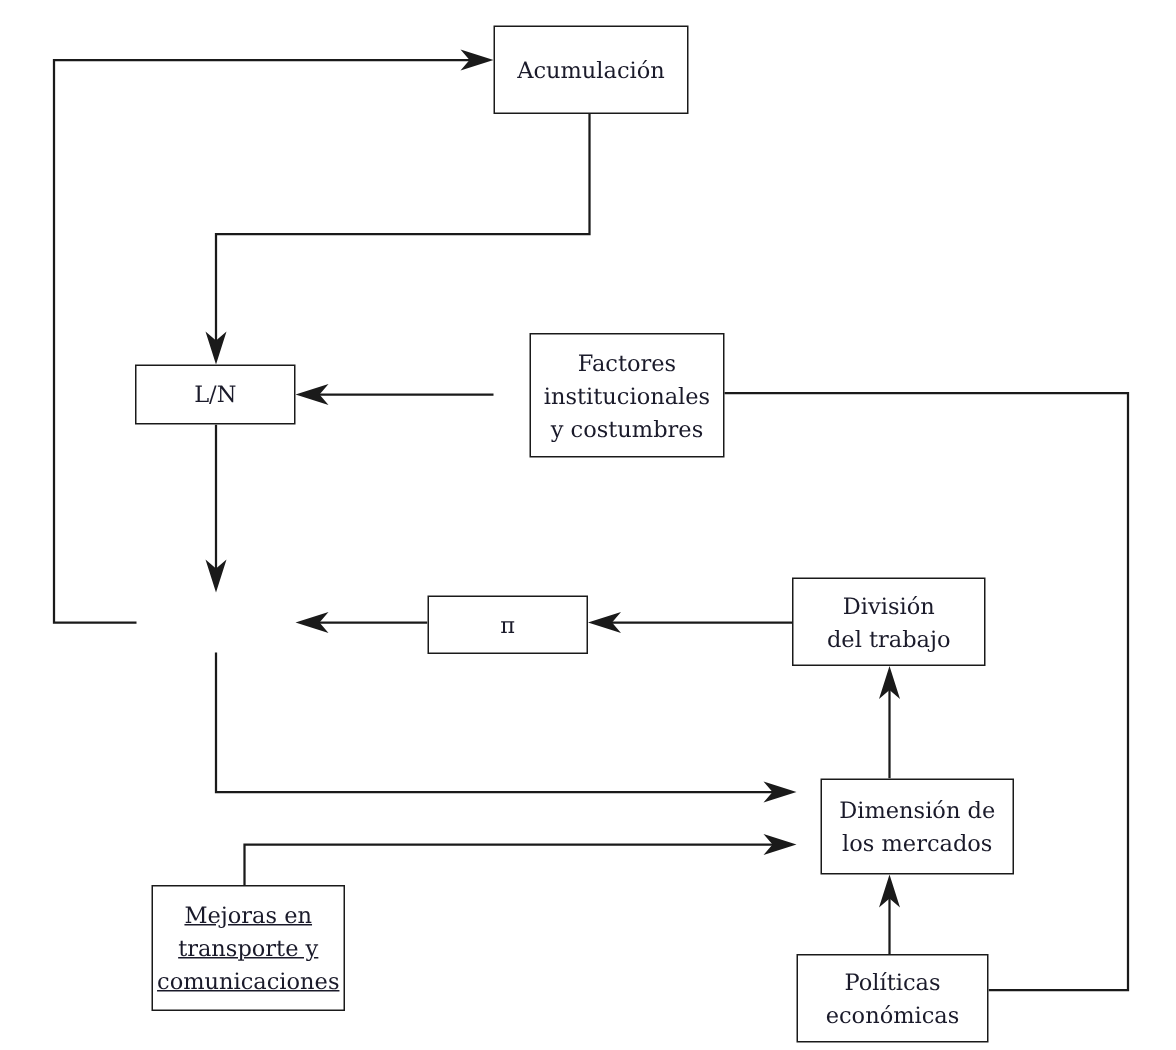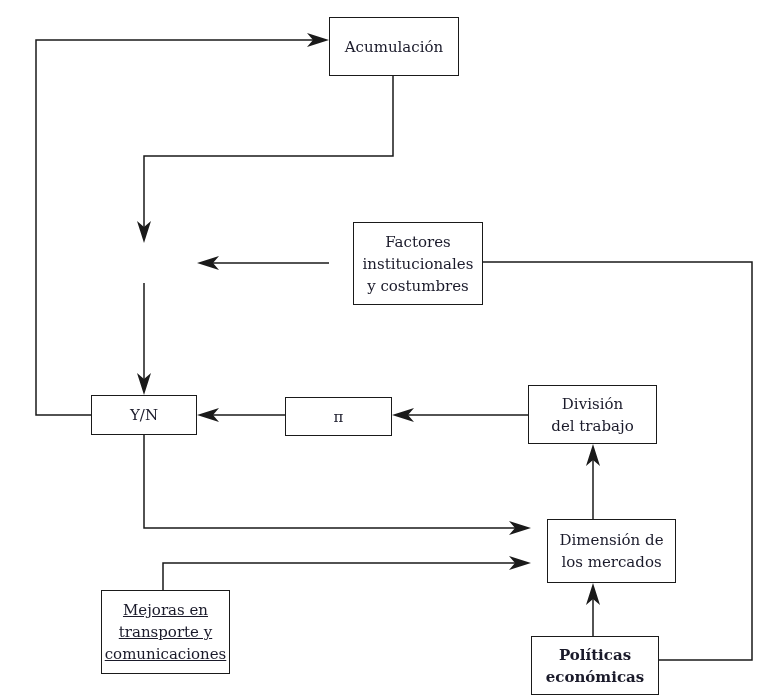--- a/index.html
+++ b/index.html
@@ -21,21 +21,21 @@
   }
   .node .label { white-space: pre-line; }
   #n-acumulacion { left: 329px; top: 15px; width: 130px; height: 59px; }
   #n-ln          { left: 90px;  top: 241px; width: 107px; height: 40px; }
   #n-factores    { left: 329px; top: 220px; width: 130px; height: 83px; margin-left: 24px; }
   #n-yn          { left: 91px;  top: 393px; width: 106px; height: 40px; }
   #n-pi          { left: 285px; top: 395px; width: 107px; height: 39px; }
   #n-division    { left: 528px; top: 383px; width: 129px; height: 59px; }
   #n-dimension   { left: 531px; top: 517px; width: 129px; height: 64px; margin-left: 16px; }
   #n-mejoras     { left: 101px; top: 588px; width: 129px; height: 84px; text-decoration: underline; }
-  #n-politicas   { left: 531px; top: 634px; width: 128px; height: 59px; font-weight: bold; }
+  #n-politicas   { left: 531px; top: 634px; width: 128px; height: 59px; }
   svg line, svg polyline { stroke: #1a1a1a; stroke-width: 1.5; fill: none; }
   svg .ah { fill: #1a1a1a; stroke: none; }
 </style>
 </head>
 <body>
 
 <div id="diagram">
   <svg width="784" height="700" viewBox="0 0 784 700" style="position:absolute;left:0;top:0;">
 
     <g>
@@ -90,27 +90,27 @@
 
     <g>
       <polyline points="659,658 752,658 752,260 470,260"></polyline>
       <polygon class="ah" points="459,260 481,253 475,260 481,267"></polygon>
     </g>
   </svg>
 
   <div class="node" id="n-acumulacion">
     <span class="label">Acumulación</span>
   </div>
+  <div class="node" id="n-ln">
+    <span class="label">L/N</span>
+  </div>
   <div class="node" id="n-factores">
     <span class="label">Factores
 institucionales
 y costumbres</span>
-  </div>
-  <div class="node" id="n-yn">
-    <span class="label">Y/N</span>
   </div>
   <div class="node" id="n-pi">
     <span class="label">π</span>
   </div>
   <div class="node" id="n-division">
     <span class="label">División
 del trabajo</span>
   </div>
   <div class="node" id="n-dimension">
     <span class="label">Dimensión de

